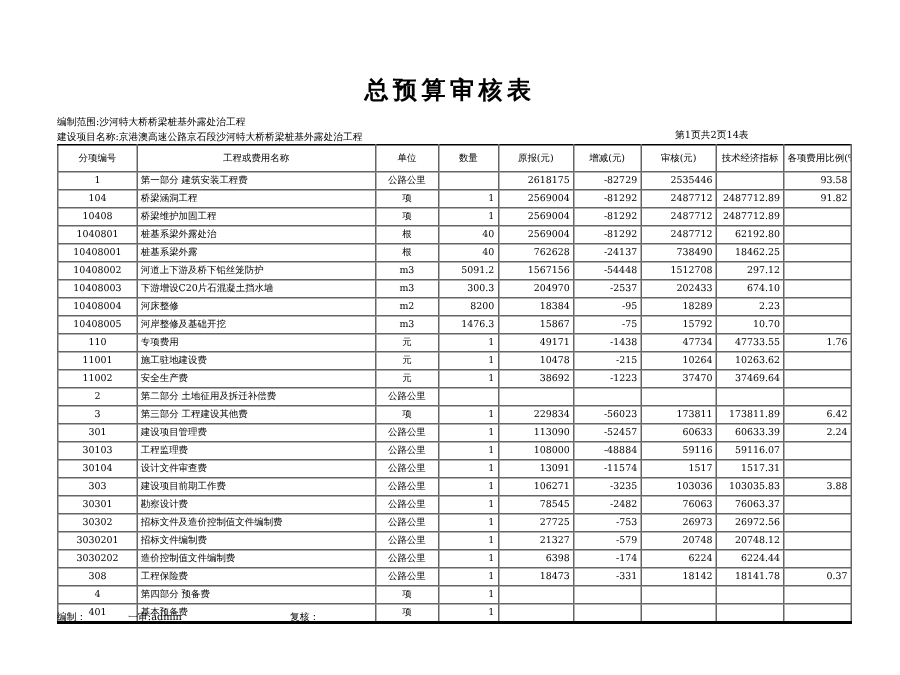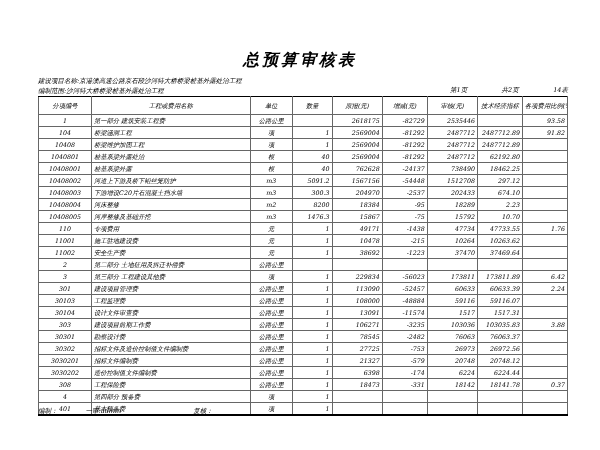--- a/index.html
+++ b/index.html
@@ -1,23 +1,23 @@
 <!DOCTYPE html>
 <html><head>
 <meta charset="utf-8">
 <style>
   html,body{margin:0;padding:0;background:#fff;}
   body{width:600px;height:450px;font-family:"DejaVu Serif", serif;color:#000;}
-  .page{position:relative;width:588px;height:450px;background:#fff;overflow:hidden;font-style:italic;}
+  .page{position:relative;width:588px;height:450px;background:#fff;overflow:hidden;}
   .doc-title{position:absolute;top:50px;left:0;width:600px;text-align:center;
     font-size:16px;font-weight:bold;letter-spacing:3px;}
   .meta{position:absolute;left:38px;top:76px;font-size:6.5px;line-height:1.55;}
   .meta div{white-space:nowrap;}
   .pageinfo{position:absolute;top:86px;left:450px;width:118px;display:flex;
-    justify-content:space-between;font-size:6.5px;}
+    justify-content:flex-start;font-size:6.5px;}
   table.audit{position:absolute;left:38px;top:96px;width:530px;border-collapse:collapse;
     table-layout:fixed;font-size:6.3px;border:1px solid #000;border-bottom:2.5px solid #000;}
   table.audit th, table.audit td{border:0.5px solid #666;padding:0 2px;overflow:hidden;
     white-space:nowrap;height:11px;line-height:11px;font-weight:normal;}
   table.audit thead th{height:17px;line-height:17px;text-align:center;border-top:1px solid #000;}
   td.c-code{text-align:center;}
   td.c-name{text-align:left;padding-left:4px;}
   td.c-unit{text-align:center;}
   td.c-num{text-align:right;padding-right:3px;}
   .footer{position:absolute;left:38px;top:407px;width:530px;font-size:6.5px;}
@@ -25,22 +25,22 @@
   .footer .review{margin-left:70px;}
 </style>
 </head>
 <body>
 
 <div class="page">
 
   <div class="doc-title">总预算审核表</div>
 
   <div class="meta">
+    <div>编制范围:沙河特大桥桥梁桩基外露处治工程</div>
     <div>建设项目名称:京港澳高速公路京石段沙河特大桥桥梁桩基外露处治工程</div>
-    <div>编制范围:沙河特大桥桥梁桩基外露处治工程</div>
   </div>
 
   <div class="pageinfo">
     <span>第1页</span>
     <span>共2页</span>
     <span>14表</span>
   </div>
 
   <table class="audit">
     <colgroup id="cols">

